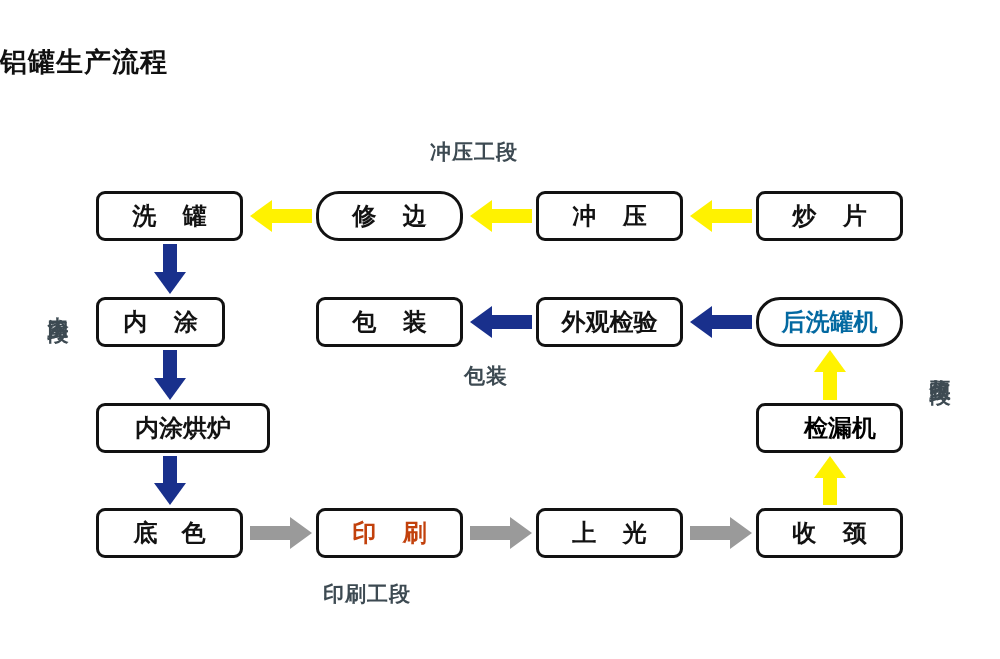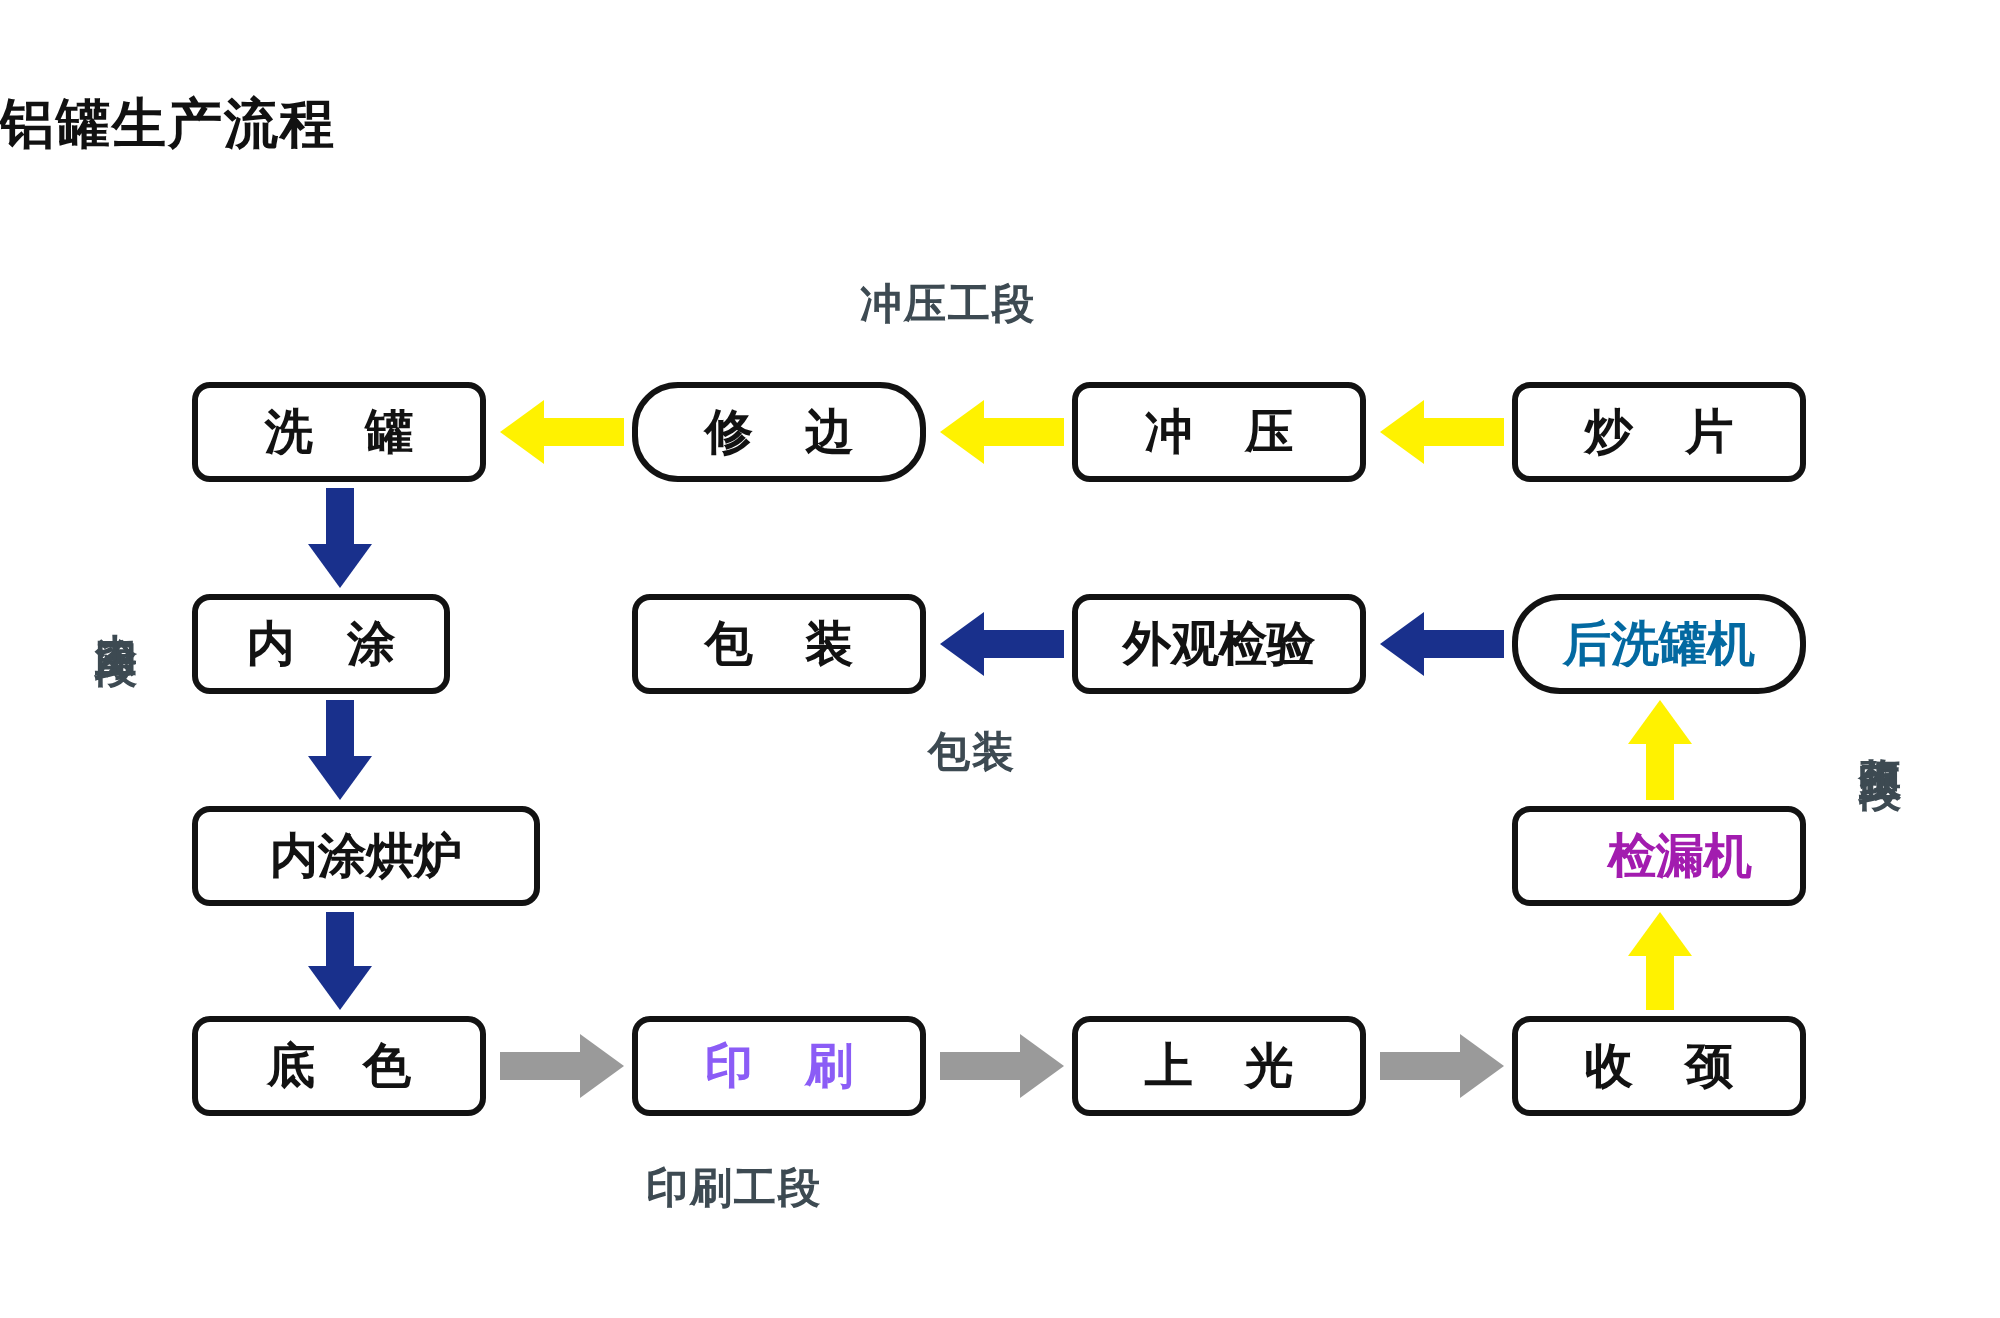--- a/index.html
+++ b/index.html
@@ -184,20 +184,20 @@
   <div id="nodes">
       <div class="node spaced" style="left: 96px; top: 191px; width: 147px; border-color: rgb(18, 18, 18); color: rgb(18, 18, 18);">洗 罐</div>
       <div class="node spaced" style="left: 316px; top: 191px; width: 147px; border-color: rgb(18, 18, 18); color: rgb(18, 18, 18); border-radius: 23px;">修 边</div>
       <div class="node spaced" style="left: 536px; top: 191px; width: 147px; border-color: rgb(18, 18, 18); color: rgb(18, 18, 18);">冲 压</div>
       <div class="node spaced" style="left: 756px; top: 191px; width: 147px; border-color: rgb(18, 18, 18); color: rgb(18, 18, 18);">炒 片</div>
       <div class="node spaced" style="left: 96px; top: 297px; width: 129px; border-color: rgb(18, 18, 18); color: rgb(18, 18, 18);">内 涂</div>
       <div class="node spaced" style="left: 316px; top: 297px; width: 147px; border-color: rgb(18, 18, 18); color: rgb(18, 18, 18);">包 装</div>
       <div class="node" style="left: 536px; top: 297px; width: 147px; border-color: rgb(18, 18, 18); color: rgb(18, 18, 18);">外观检验</div>
       <div class="node" style="left: 756px; top: 297px; width: 147px; border-color: rgb(18, 18, 18); color: #0369a1; border-radius: 24px;">后洗罐机</div>
       <div class="node" style="left: 96px; top: 403px; width: 174px; border-color: rgb(18, 18, 18); color: rgb(18, 18, 18);">内涂烘炉</div>
-      <div class="node" style="left: 756px; top: 403px; width: 147px; border-color: rgb(18, 18, 18); color: #a21caf; padding-left: 21px;">检漏机</div>
+      <div class="node" style="left: 756px; top: 403px; width: 147px; border-color: rgb(18, 18, 18); color: #000000; padding-left: 21px;">检漏机</div>
       <div class="node spaced" style="left: 96px; top: 508px; width: 147px; border-color: rgb(18, 18, 18); color: rgb(18, 18, 18); font-family: Liberation Serif, serif;">底 色</div>
-      <div class="node spaced" style="left: 316px; top: 508px; width: 147px; border-color: rgb(18, 18, 18); color: #8b5cf6;">印 刷</div>
+      <div class="node spaced" style="left: 316px; top: 508px; width: 147px; border-color: rgb(18, 18, 18); color: #c2410c;">印 刷</div>
       <div class="node spaced" style="left: 536px; top: 508px; width: 147px; border-color: rgb(18, 18, 18); color: rgb(18, 18, 18);">上 光</div>
       <div class="node spaced" style="left: 756px; top: 508px; width: 147px; border-color: rgb(18, 18, 18); color: rgb(18, 18, 18);">收 颈</div>
     </div>
 
 </div>
 
 </body></html>

